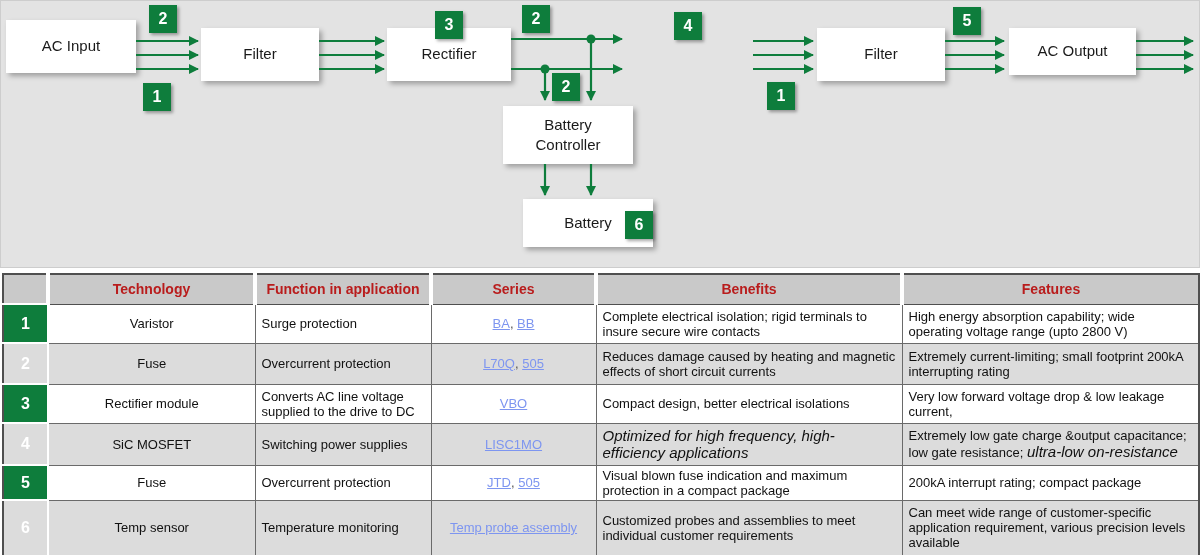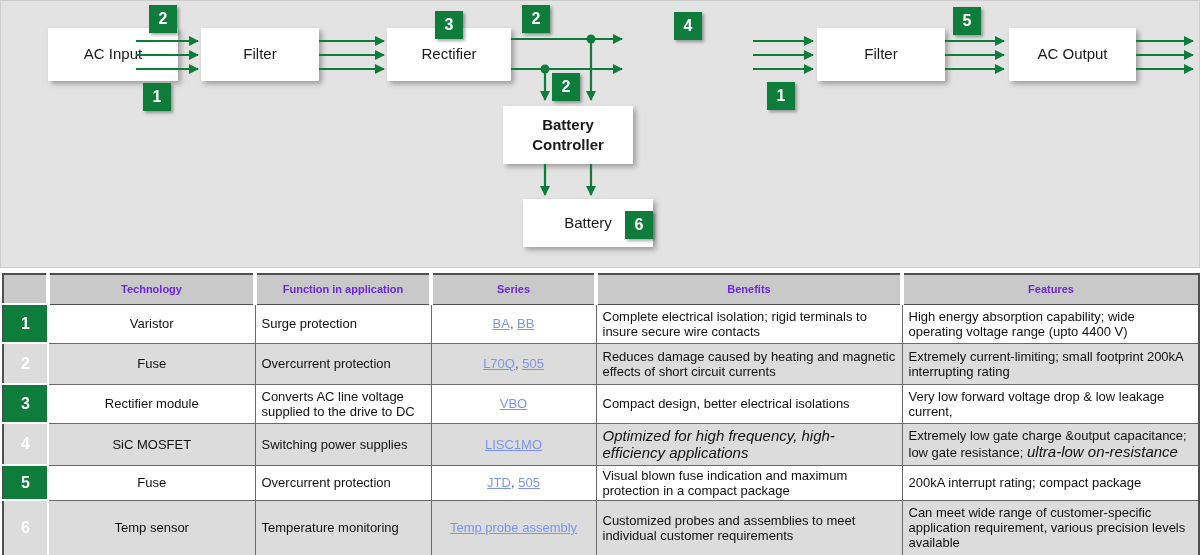--- a/index.html
+++ b/index.html
@@ -18,27 +18,27 @@
   .diagram{
     position:absolute;top:0;left:0;width:1200px;height:268px;
     background:#e3e3e3;border:1px solid #cdcdcd;
   }
   .dbox{
     position:absolute;background:#fff;z-index:1;
     box-shadow:3px 3px 5px rgba(0,0,0,0.30);
     display:flex;align-items:center;justify-content:center;text-align:center;
     font-size:15px;line-height:1.35;color:#1a1a1a;
   }
-  .b-acinput{left:5px;top:27px;width:130px;height:53px;margin-left:42px;}
+  .b-acinput{left:5px;top:19px;width:130px;height:53px;}
   .b-filter1{left:200px;top:27px;width:118px;height:53px;}
   .b-rectifier{left:386px;top:27px;width:124px;height:53px;}
   .b-inverter{left:624px;top:27px;width:128px;height:53px;}
   .b-filter2{left:816px;top:27px;width:128px;height:53px;}
-  .b-acoutput{left:1008px;top:27px;width:127px;height:53px;}
-  .b-batctrl{left:502px;top:105px;width:130px;height:58px;padding:0 18px;font-weight:bold;}
+  .b-acoutput{left:1008px;top:27px;width:127px;height:47px;}
+  .b-batctrl{left:502px;top:105px;width:130px;height:58px;padding:0 18px;}
   .b-battery{left:522px;top:198px;width:130px;height:48px;}
   .arrows{position:absolute;top:0;left:0;z-index:2;}
   .badge{
     position:absolute;width:28px;height:28px;z-index:3;background:var(--green);
     color:#fff;font-size:16px;font-weight:bold;
     display:flex;align-items:center;justify-content:center;
     box-shadow:2px 2px 3px rgba(0,0,0,0.35);
   }
   .bg-1{left:148px;top:4px;}
   .bg-2{left:142px;top:82px;}
@@ -51,21 +51,21 @@
   .bg-9{left:624px;top:210px;}
   
   .tbl-wrap{position:absolute;top:273px;left:2px;}
   table{
     border-collapse:collapse;table-layout:fixed;width:1196px;
     font-size:13px;border:2px solid var(--dark-border);
   }
   col.cn{width:45px;} col.ct{width:207px;} col.cf{width:176px;}
   col.cs{width:165px;} col.cb{width:306px;} col.cx{width:297px;}
   thead th{
-    background:#c9c9c9;height:30px;font-size:11px;font-weight:bold;color:#6d28d9;
+    background:#c9c9c9;height:30px;font-size:14px;font-weight:bold;color:#b91c1c;
     border-bottom:1px solid var(--dark-border);text-align:center;padding:0;
   }
   thead th + th{border-left:4px solid #fff;}
   tbody td{border:1px solid var(--cell-border);vertical-align:middle;padding:2px 6px;}
   tr.alt td{background:#dcdcdc;}
   td.numcell{
     background:var(--green);color:#fff;font-weight:bold;font-size:16px;
     text-align:center;border:2px solid #fff;border-left:none;padding:0;
   }
   td.c-tech{text-align:center;}
@@ -165,21 +165,21 @@
   </thead>
   <tbody>
     <tr class="h39">
       <td class="numcell">1</td>
       <td class="c-tech">Varistor</td>
       <td class="c-func">Surge protection</td>
       <td class="c-series">
         <a class="slink">BA</a><span class="sep">, </span><a class="slink">BB</a>
       </td>
       <td class="c-ben">Complete electrical isolation; rigid terminals to insure secure wire contacts</td>
-      <td class="c-feat">High energy absorption capability; wide operating voltage range (upto 4400 V)</td>
+      <td class="c-feat">High energy absorption capability; wide operating voltage range (upto 2800 V)</td>
     </tr>
     <tr class="h41 alt">
       <td class="numcell">2</td>
       <td class="c-tech">Fuse</td>
       <td class="c-func">Overcurrent protection</td>
       <td class="c-series">
         <a class="slink">L70Q</a><span class="sep">, </span><a class="slink">505</a>
       </td>
       <td class="c-ben">Reduces damage caused by heating and magnetic effects of short circuit currents</td>
       <td class="c-feat">Extremely current-limiting; small footprint 200kA interrupting rating</td>

